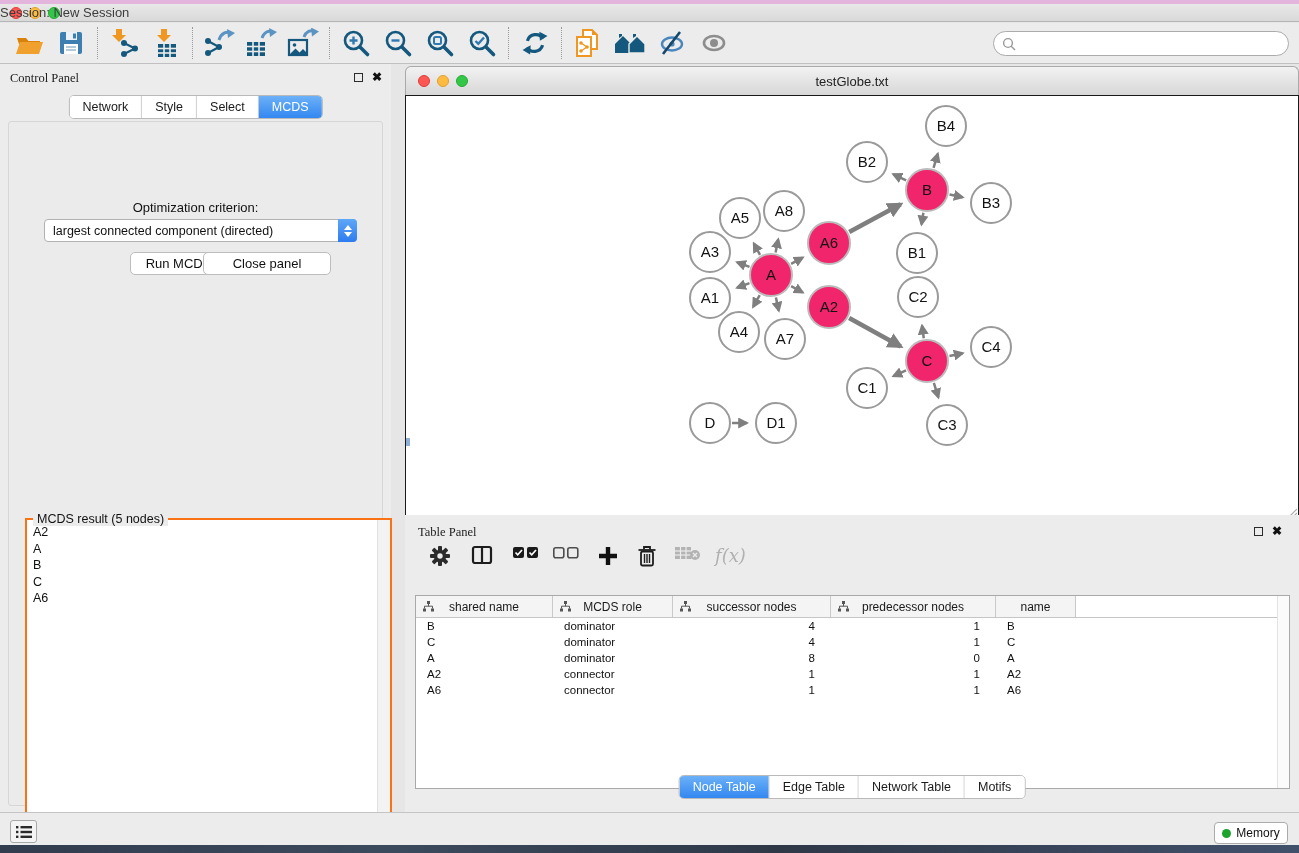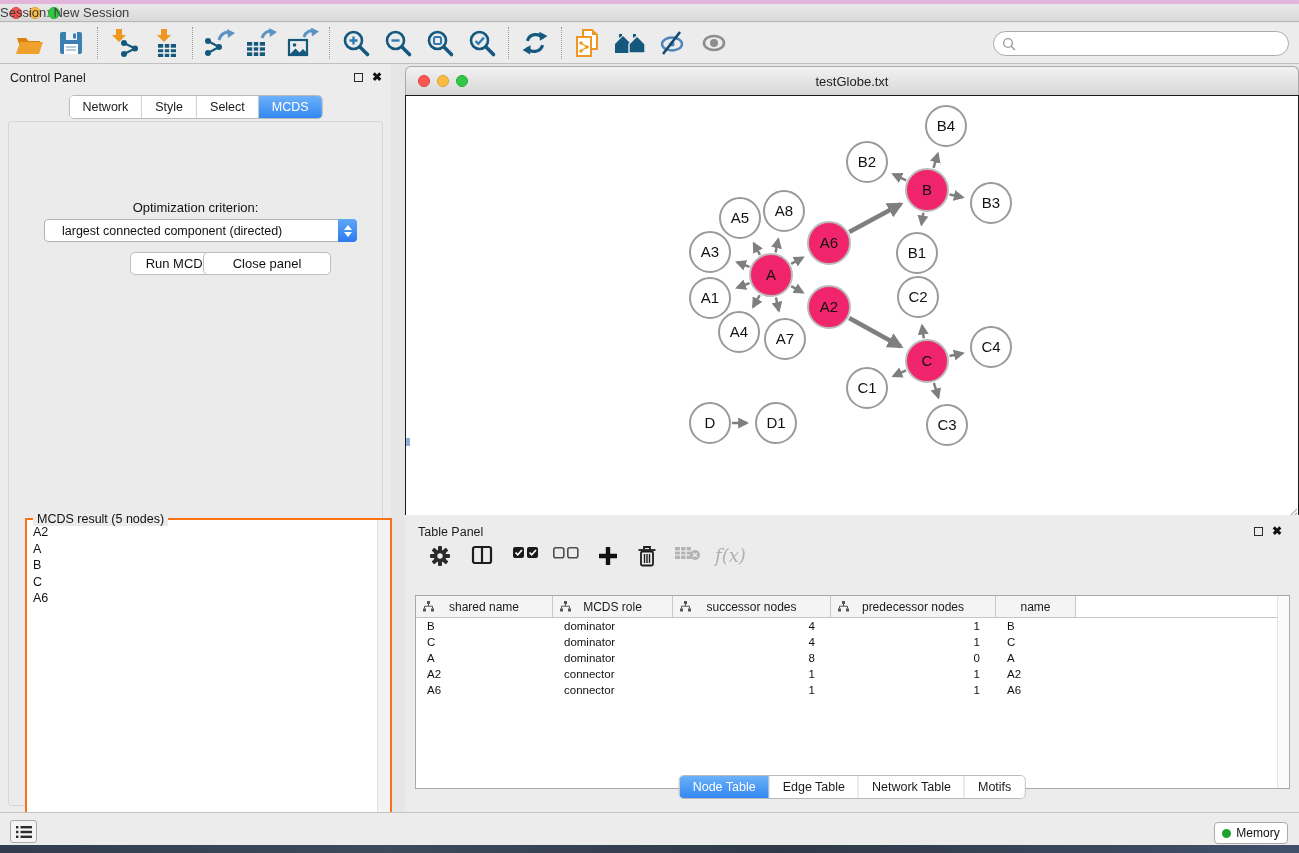--- a/index.html
+++ b/index.html
@@ -24,37 +24,37 @@
     background:#ececec; border-bottom:1px solid #c0c0c0; display:flex; align-items:center; padding-left:8px; }
   .tbtn { width:42px; height:36px; display:flex; align-items:center; justify-content:center; }
   .tsep { width:1px; height:32px; border-left:1px dotted #9a9a9a; margin:0 5px; }
   #search-wrap { position:absolute; right:10px; top:8px; width:296px; height:25px;
     background:#fff; border:1px solid #ababab; border-radius:13px; display:flex; align-items:center; padding-left:8px; }
   #search-wrap input { border:none; outline:none; flex:1; height:20px; font-size:12px; background:transparent; }
 
   
   #control-panel { position:absolute; left:0; top:64px; width:391px; height:748px; background:#ececec; }
   #cp-header { position:absolute; left:0; top:0; width:100%; height:26px; }
-  .panel-title { font-size:12.5px; color:#1c1c1c; position:absolute; left:10px; top:7px; }
+  .panel-title { font-size:12.5px; color:#1c1c1c; position:absolute; left:10px; top:7px;font-family:Liberation Serif, serif; }
   .float-box { position:absolute; width:9px; height:9px; border:1.5px solid #2b2b2b; top:9px; }
   .close-x { position:absolute; font-size:12px; font-weight:bold; color:#111; top:6px; }
 
   .seg-tabs { display:flex; border:1px solid #b9b9b9; border-radius:5px; overflow:hidden; background:#fff; }
   .seg-tab { padding:3px 13px; font-size:12.5px; color:#1a1a1a; background:#fff;
     border-right:1px solid #c9c9c9; line-height:16px; }
   .seg-tab:last-child { border-right:none; }
   .seg-tab.active { background:linear-gradient(#6cb1f8,#3287f1); color:#fff; }
   #cp-tabs { position:absolute; left:50%; transform:translateX(-50%); top:31px; }
 
   #cp-content { position:absolute; left:8px; top:57px; width:375px; height:685px;
     background:#ebebeb; border:1px solid #d6d6d6; border-radius:3px; }
   #opt-label { position:absolute; width:100%; text-align:center; top:78px; font-size:13px; color:#111; }
   #dropdown { position:absolute; left:35px; top:97px; width:313px; height:23px; background:#fff;
     border:1px solid #b2b2b2; border-radius:4px; display:flex; align-items:center; }
-  #dropdown .dd-text { flex:1; font-size:12.5px; color:#111; padding-left:8px; white-space:nowrap; overflow:hidden;margin-left:9px; }
+  #dropdown .dd-text { flex:1; font-size:12.5px; color:#111; padding-left:8px; white-space:nowrap; overflow:hidden; }
   #dropdown .dd-stepper { width:19px; height:23px; margin:-1px -1px -1px 0;
     background:linear-gradient(#5fa7f8,#2e7bef); border-radius:0 4px 4px 0;
     display:flex; flex-direction:column; align-items:center; justify-content:center; gap:2px; }
   .chev-up { width:0; height:0; border-left:4px solid transparent; border-right:4px solid transparent; border-bottom:5px solid #fff; }
   .chev-down { width:0; height:0; border-left:4px solid transparent; border-right:4px solid transparent; border-top:5px solid #fff; }
   .push-btn { position:absolute; height:23px; background:#fff; border:1px solid #bdbdbd; border-radius:5px;
     font-size:13px; color:#111; display:flex; align-items:center; justify-content:center; }
   #run-btn { left:84px; top:130px; width:97px;margin-left:37px; }
   #closep-btn { left:194px; top:130px; width:128px; }
 

